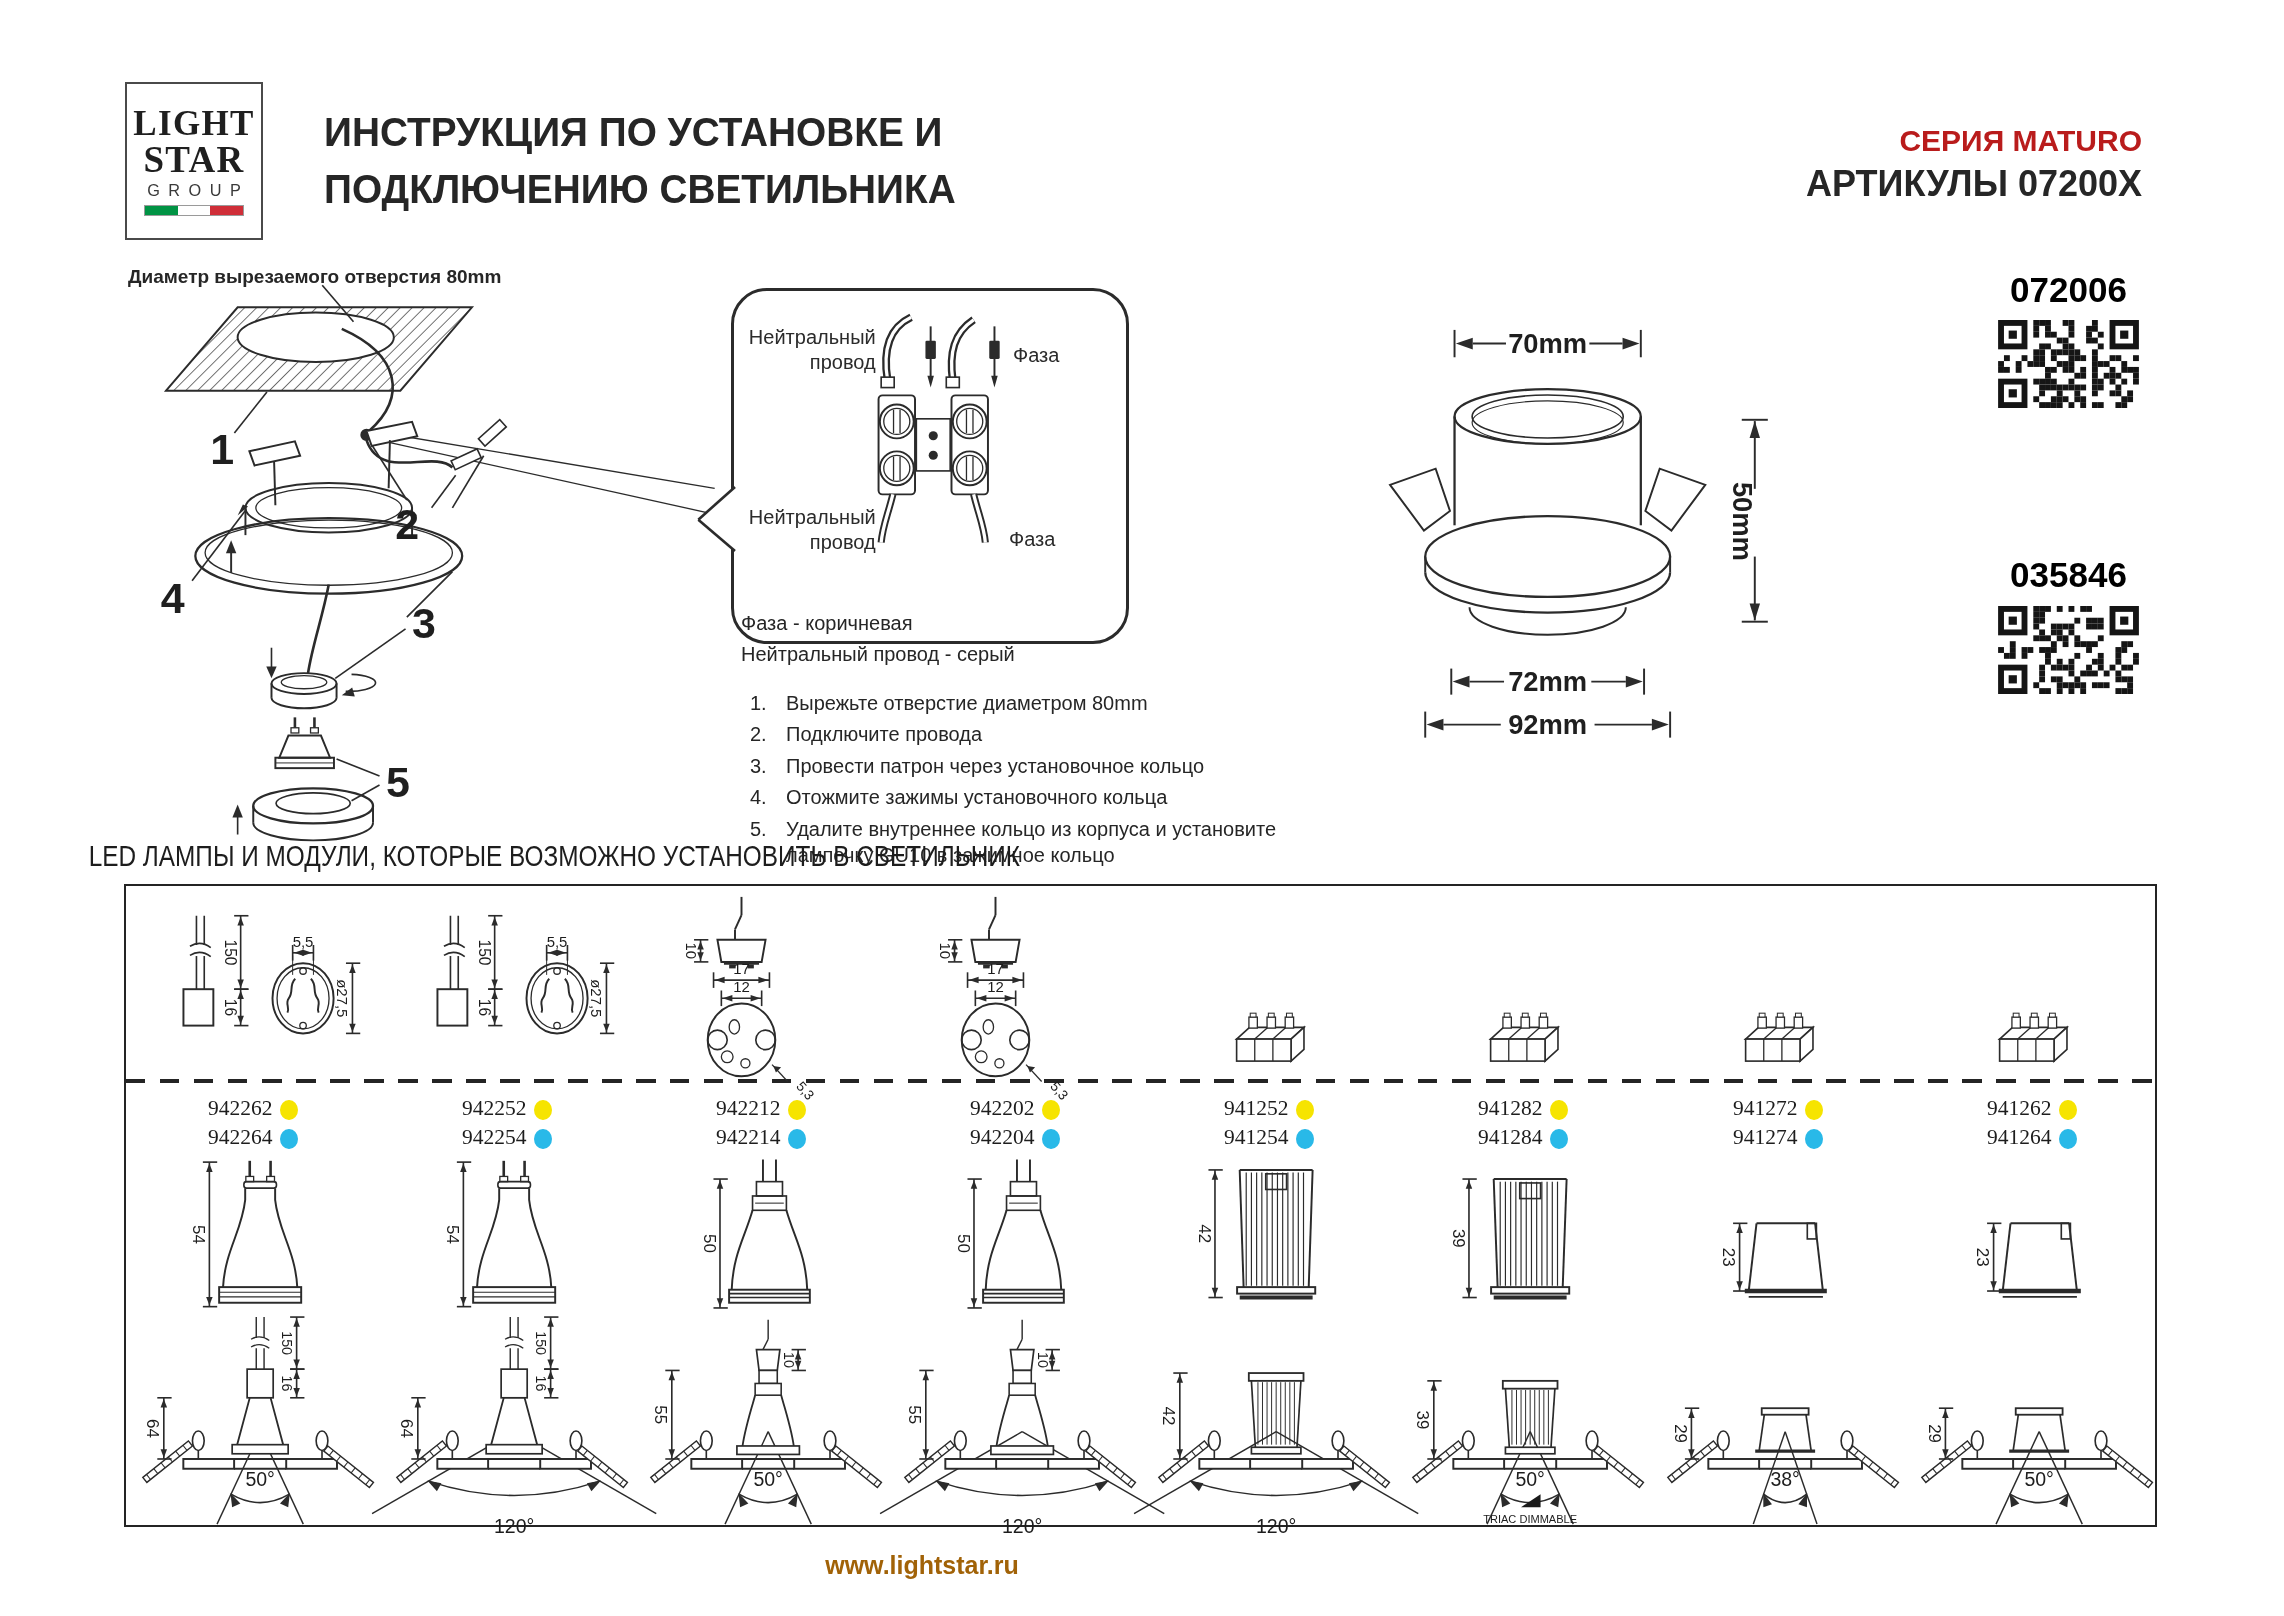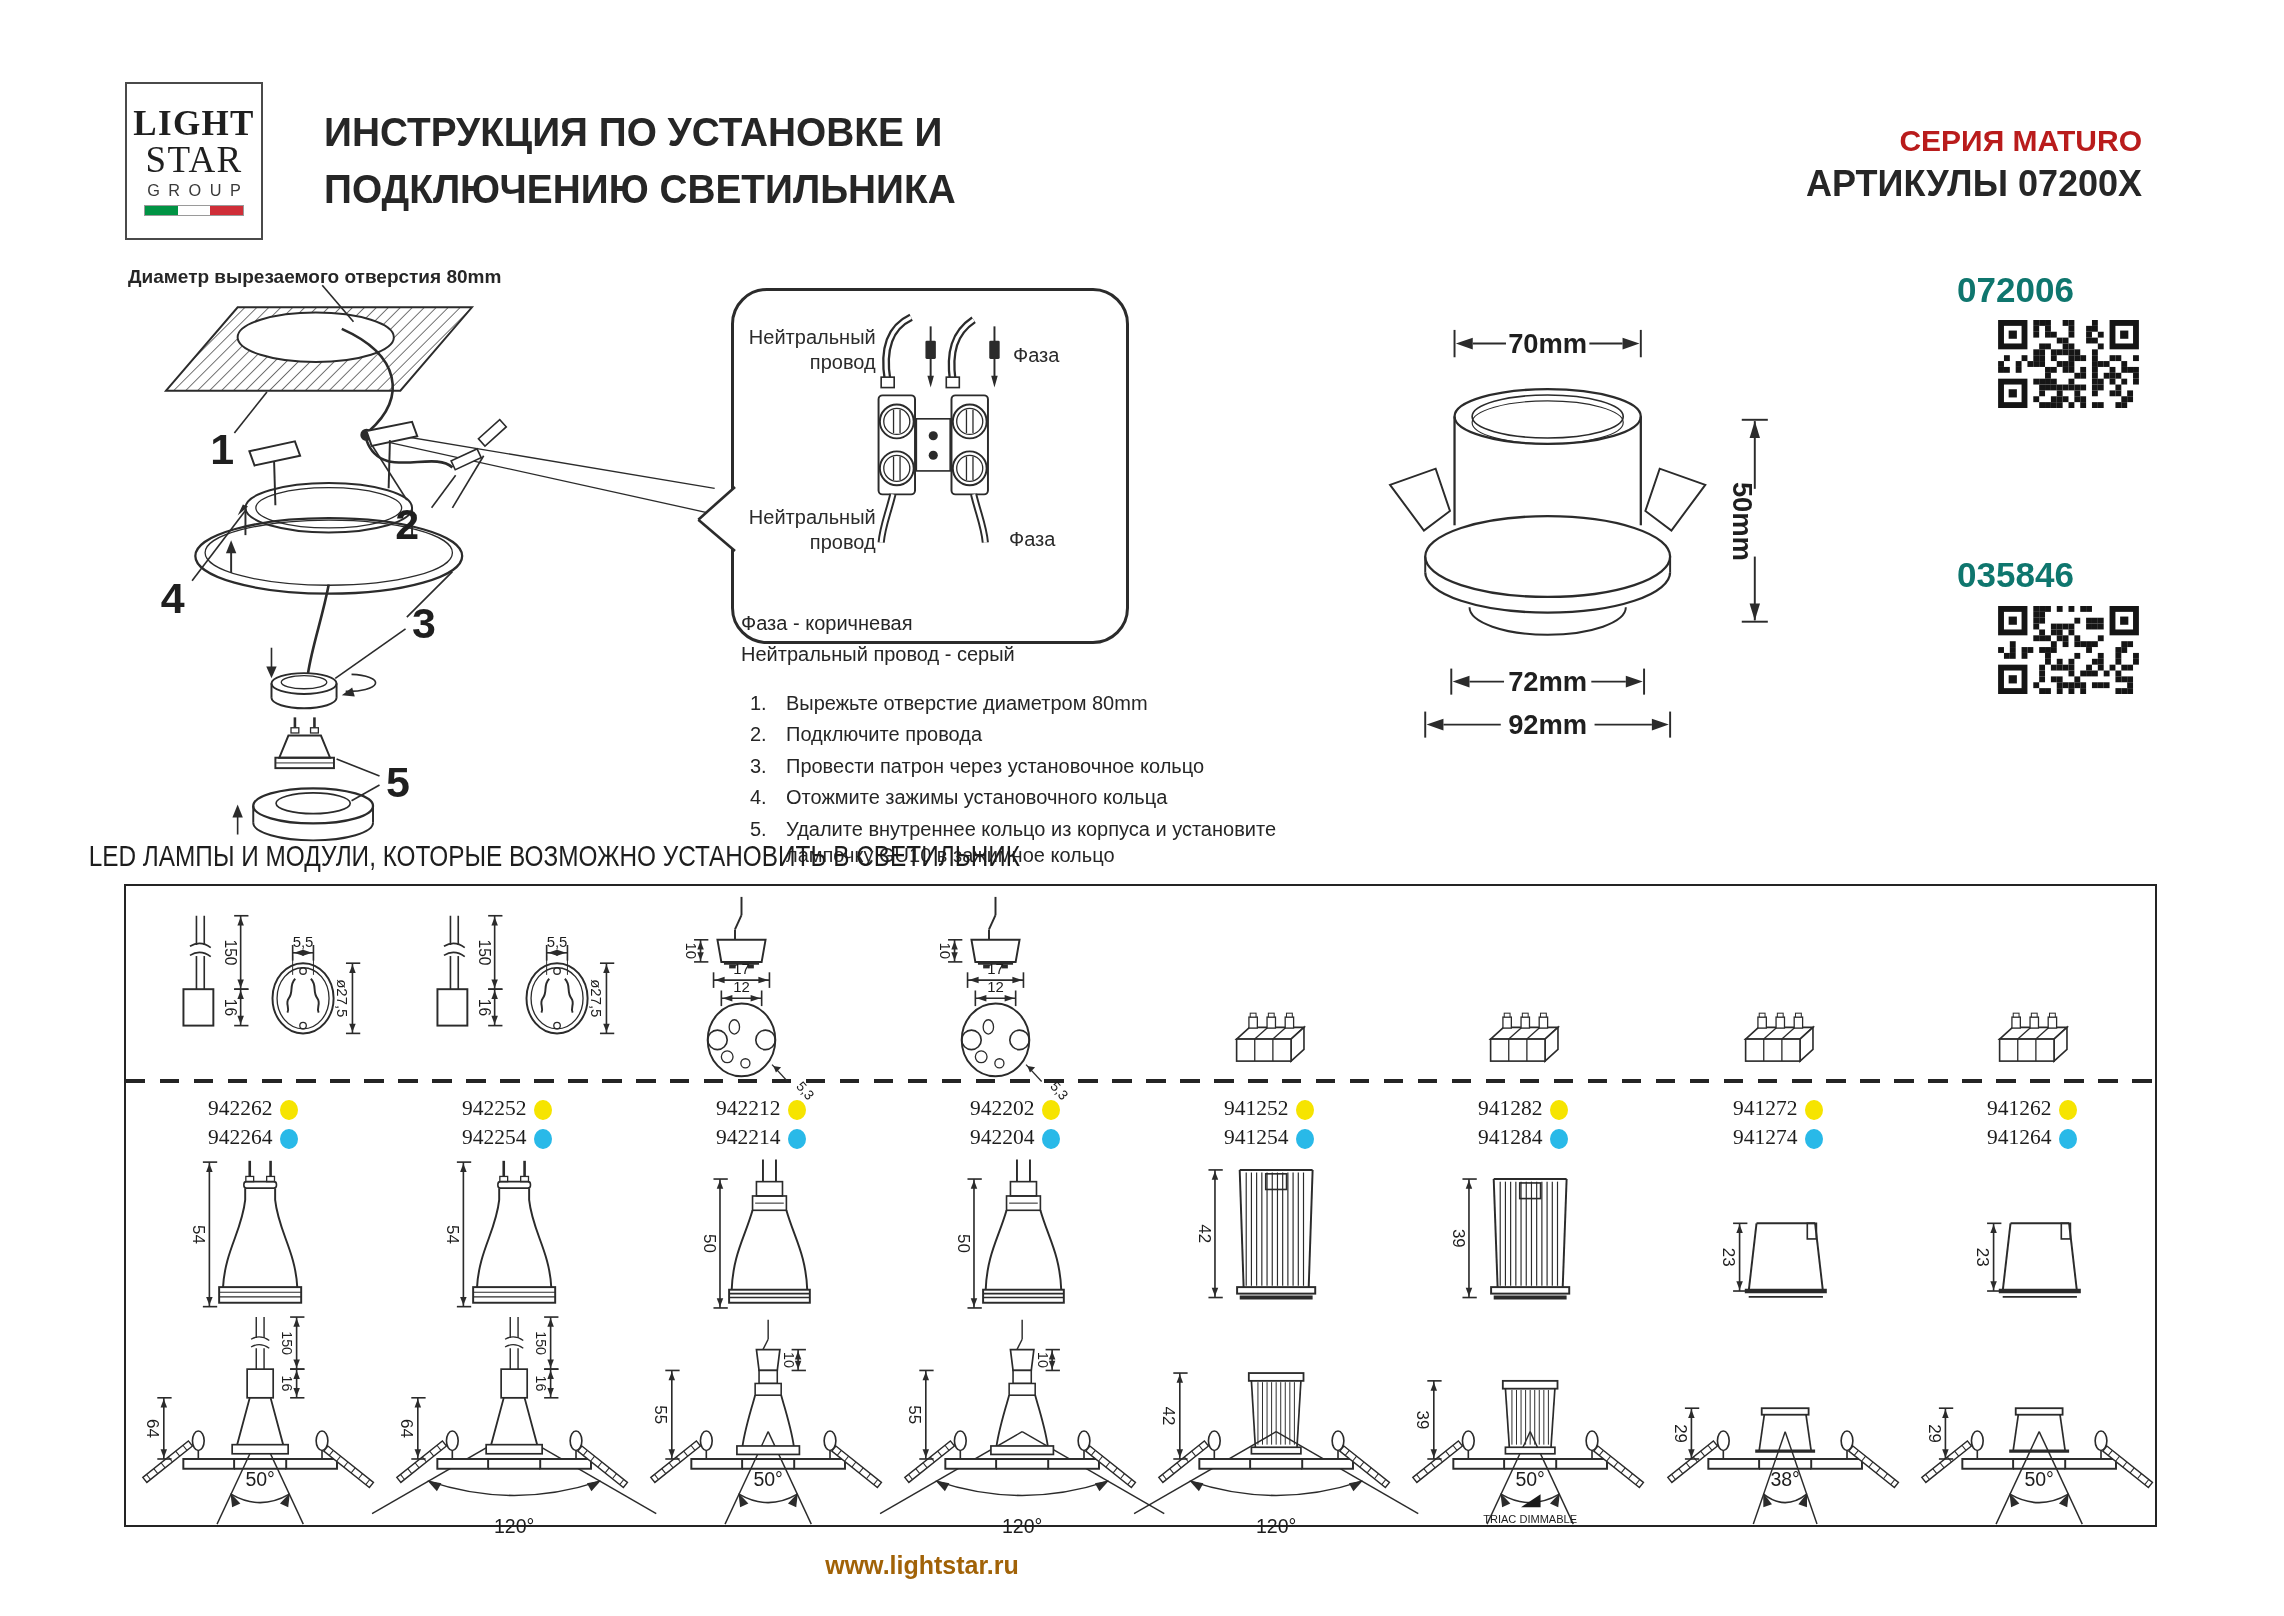--- a/index.html
+++ b/index.html
@@ -4,21 +4,21 @@
 <style>
   html,body{margin:0;padding:0;background:#fff;}
   #page{position:relative;width:2284px;height:1616px;background:#fff;overflow:hidden;
         font-family:"Liberation Sans",sans-serif;color:#1f1f1f;}
   svg{overflow:visible;}
 
   
   #logo{position:absolute;left:125px;top:82px;width:134px;height:154px;border:2px solid #4a4a4a;
         display:flex;flex-direction:column;align-items:center;justify-content:center;}
   #logo .l1{font-family:"Liberation Serif",serif;font-weight:bold;font-size:35px;letter-spacing:1.3px;line-height:1.0;}
-  #logo .l2{font-family:"Liberation Serif",serif;font-weight:normal;font-size:37px;letter-spacing:1.3px;line-height:1.0;}
+  #logo .l2{font-family:"Liberation Serif",serif;font-weight:bold;font-size:37px;letter-spacing:1.3px;line-height:1.0;}
   #logo .l3{font-size:16.3px;letter-spacing:8.5px;margin-top:3.9px;text-indent:8.5px;line-height:1.0;color:#3a3a3a;}
   #flag{width:98px;height:8.5px;margin-top:6.5px;border:0.7px solid #9a9a9a;display:flex;}
   #flag span{flex:1;height:100%;}
 
   #title{position:absolute;left:324px;top:104px;font-size:40px;font-weight:bold;line-height:1.42;
          color:#262626;transform:scaleX(.97);transform-origin:left top;}
   #series{position:absolute;right:142px;top:124px;font-size:30px;font-weight:bold;color:#b91c1c;}
   #articles{position:absolute;right:142px;top:163px;font-size:36px;font-weight:bold;color:#262626;}
 
   #hole-label{position:absolute;left:128px;top:266px;font-size:19px;font-weight:bold;color:#262626;}
@@ -37,21 +37,21 @@
 
   #phase-note{position:absolute;left:741px;top:612px;font-size:20px;color:#262626;}
   #neutral-note{position:absolute;left:741px;top:643px;font-size:20px;color:#262626;text-align:right;}
 
   #steps{position:absolute;left:746px;top:691px;width:586px;margin:0;padding:0;list-style:none;counter-reset:st;}
   #steps li{font-size:20px;line-height:1.28;margin-bottom:5.9px;counter-increment:st;padding-left:40px;position:relative;color:#262626;}
   #steps li::before{content:counter(st) ".";position:absolute;left:3.9px;}
 
   #dims-svg{position:absolute;left:1364px;top:296px;width:495px;height:456px;}
 
-  .qr-label{position:absolute;left:1931px;width:169px;text-align:center;font-size:35px;font-weight:600;color:#0f766e;}
+  .qr-label{position:absolute;left:1984px;width:169px;text-align:center;font-size:35px;font-weight:600;color:#000000;}
   #qr1-label{top:270px;} #qr2-label{top:555px;}
   .qr-box{position:absolute;left:1998px;width:141px;height:88px;}
   #qr1{top:320px;} #qr2{top:606px;}
 
   #led-title{position:absolute;left:0;width:2284px;top:840px;text-align:left;font-size:29px;color:#1d1d1d;}
   #led-title span,#extras-title span{display:inline-block;transform:scaleX(.84);transform-origin:center;white-space:nowrap;}
   #led-box{position:absolute;left:124px;top:884px;width:2033px;height:643px;border:2.6px solid #242424;box-sizing:border-box;}
   #extras-title{position:absolute;left:1014px;top:53px;width:1016px;text-align:center;font-size:29px;color:#1d1d1d;}
   #led-dash{position:absolute;left:0;right:0;top:193px;height:3.9px;
             background:repeating-linear-gradient(90deg,#242424 0 19.5px,transparent 19.5px 34px);}

